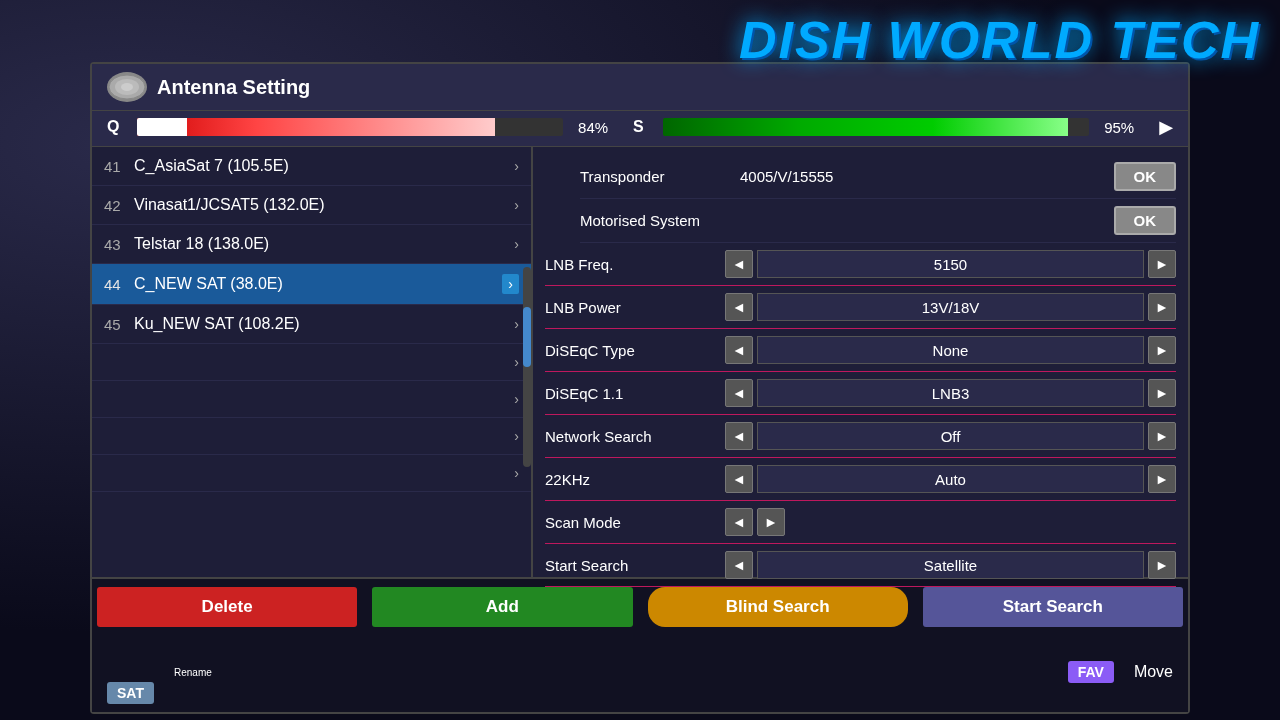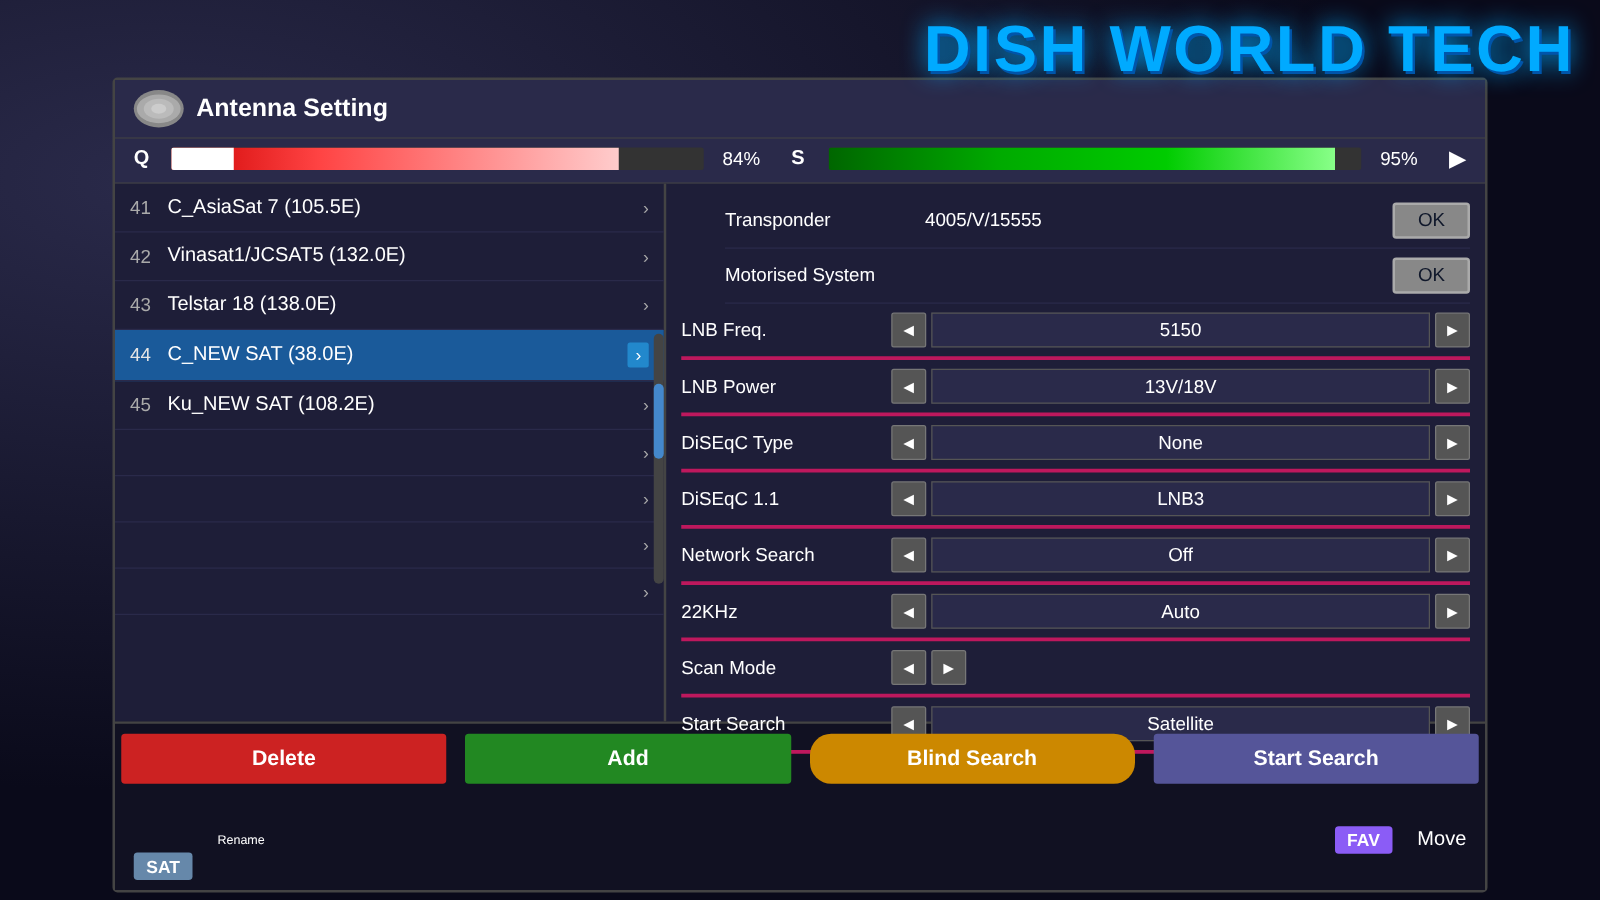--- a/index.html
+++ b/index.html
@@ -23,20 +23,21 @@
     .watermark {
       position: absolute;
       top: 10px;
       right: 20px;
       font-size: 52px;
       font-weight: 900;
       color: #00aaff;
       text-shadow: 2px 2px 0 #0055aa, 0 0 20px #00aaff;
       letter-spacing: 2px;
       z-index: 10;
+      font-style: italic;
     }
 
     
     .main-container {
       position: absolute;
       top: 62px;
       left: 90px;
       width: 1100px;
       background: #1c1c3a;
       border: 2px solid #444;
@@ -171,22 +172,22 @@
     
     .settings-panel {
       flex: 1;
       padding: 8px 12px;
       background: #1e1e38;
     }
     .setting-row {
       display: flex;
       align-items: center;
       padding: 7px 0;
-      border-bottom: 3px solid #be185d;
-      gap: 8px;
+      border-bottom: 1px solid #be185d;
+      gap: 20px;
     }
     .setting-label {
       color: #ffffff;
       font-size: 15px;
       min-width: 160px;
     }
     .setting-control {
       display: flex;
       align-items: center;
       gap: 4px;
@@ -213,25 +214,25 @@
       text-align: center;
       font-size: 15px;
       padding: 3px 6px;
       min-height: 28px;
       display: flex;
       align-items: center;
       justify-content: center;
     }
     .ok-btn {
       background: #888;
-      color: #0f172a;
+      color: #ffffff;
       border: 2px solid #aaa;
       padding: 4px 18px;
       font-size: 15px;
-      font-weight: normal;
+      font-weight: bold;
       cursor: pointer;
       border-radius: 3px;
       margin-left: auto;
       text-align: center;
     }
     .transponder-row {
       display: flex;
       align-items: center;
       padding: 7px 0;
       border-bottom: 1px solid #2a2a4a;

